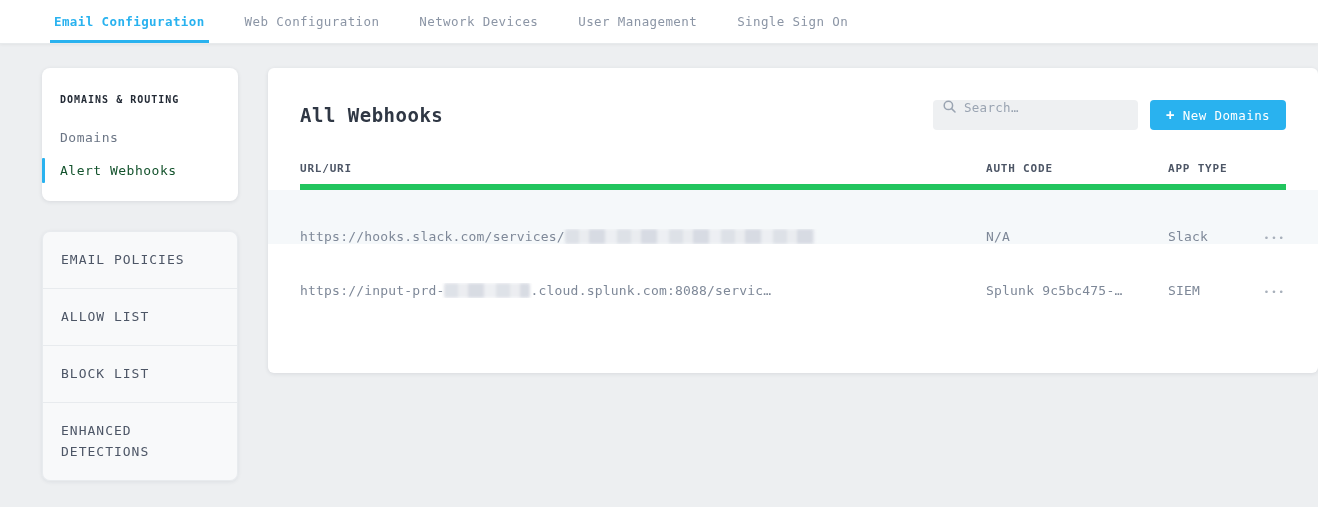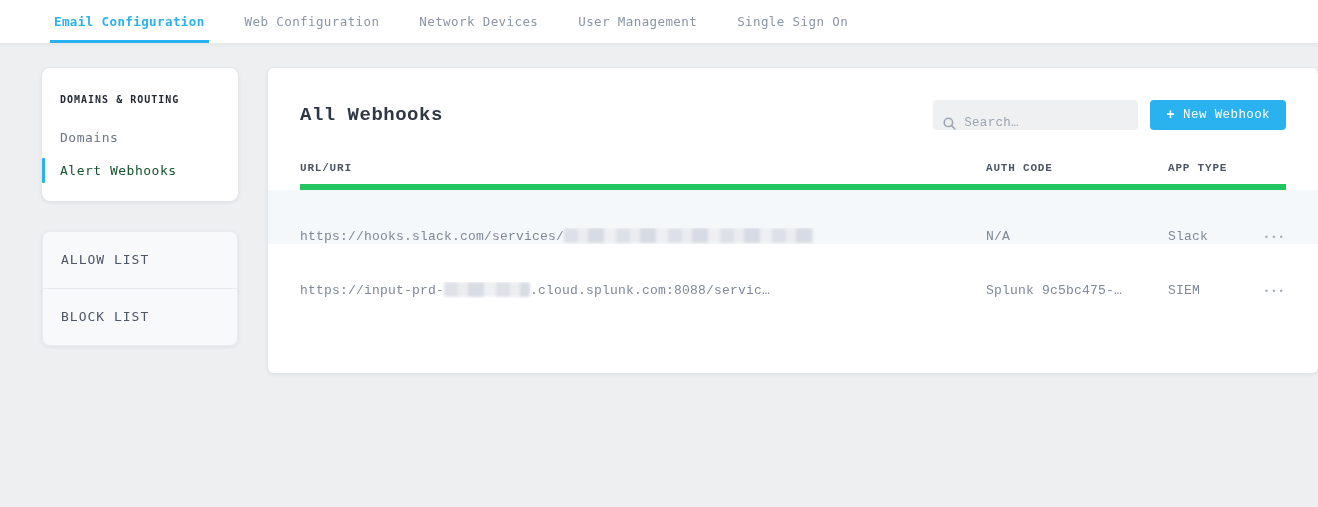--- a/index.html
+++ b/index.html
@@ -69,33 +69,32 @@
     color:#4d5666; cursor:pointer;
   }
   .group-item + .group-item { border-top:1px solid #e8ebee; }
 
   
   .main-panel {
     margin-left:30px; width:1163px; height:305px;
     background:#fff; border-radius:6px;
     box-shadow:0 1px 4px rgba(30,40,60,.10);
     padding:0 32px;
-    font-family:Liberation Mono, monospace;
   }
   .panel-header {
     display:flex; align-items:center;
     padding-top:32px; margin-bottom:22px;
   }
   .panel-title {
     font-size:19px; font-weight:bold; letter-spacing:.5px;
     color:#2f3744; flex:0 0 auto;
   }
   .header-spacer { flex:1; }
   .search-box {
-    display:flex; align-items:flex-end;
+    display:flex; align-items:flex-start;
     width:205px; height:30px;
     background:#eef0f2; border-radius:4px;
     padding:0 10px; margin-right:12px;
   }
   .search-box input {
     border:none; outline:none; background:transparent;
     font-family:inherit; font-size:12.5px; color:#5b6575;
     width:100%; margin-left:8px; letter-spacing:.3px;
   }
   .search-box input::placeholder { color:#9aa4b2; }
@@ -156,43 +155,45 @@
 
   <div class="sidebar">
 
     <div class="card routing-card">
       <div class="routing-title">DOMAINS &amp; ROUTING</div>
       <div class="side-item">Domains</div>
       <div class="side-item active">Alert Webhooks</div>
     </div>
 
     <div class="side-group">
+      <div class="group-item">EMAIL POLICIES</div>
       <div class="group-item">ALLOW LIST</div>
       <div class="group-item">BLOCK LIST</div>
+      <div class="group-item">ENHANCED DETECTIONS</div>
     </div>
 
   </div>
 
   <div class="main-panel">
 
     <div class="panel-header">
       <div class="panel-title">All Webhooks</div>
       <div class="header-spacer"></div>
 
       <div class="search-box">
         <svg class="search-icon-svg" width="13" height="13" viewBox="0 0 13 13">
           <circle cx="5.4" cy="5.4" r="4.2" fill="none" stroke="#9aa4b2" stroke-width="1.5"></circle>
           <line x1="8.6" y1="8.6" x2="12" y2="12" stroke="#9aa4b2" stroke-width="1.5" stroke-linecap="round"></line>
         </svg>
         <input type="text" placeholder="Search…" style="">
       </div>
 
       <button class="btn-primary">
         <span class="plus">+</span>
-        <span>New Webhook</span>
+        <span>New Domains</span>
       </button>
     </div>
 
     <div class="tbl-header">
       <div class="col-url">URL/URI</div>
       <div class="col-auth">AUTH CODE</div>
       <div class="col-app">APP TYPE</div>
       <div class="col-menu"></div>
     </div>
 

